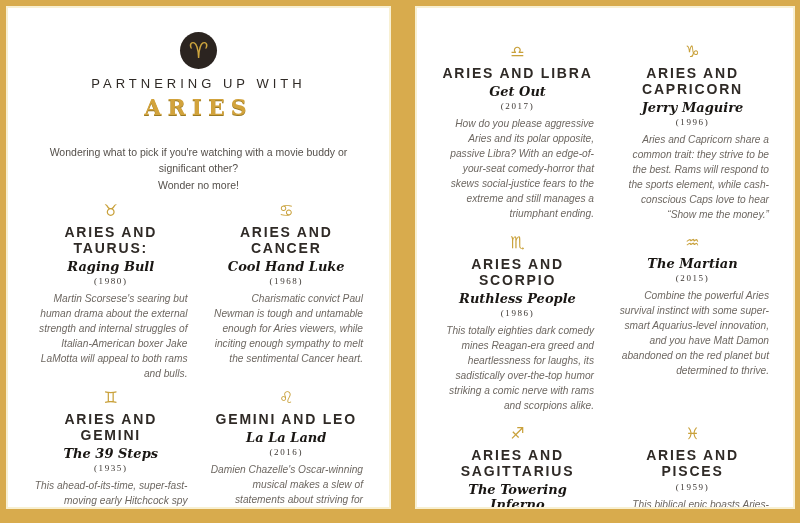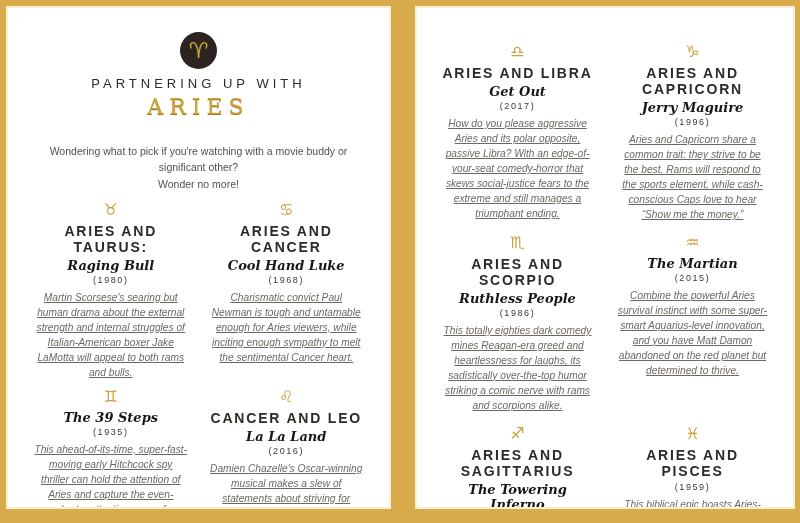--- a/index.html
+++ b/index.html
@@ -22,21 +22,21 @@
     width:37px; height:37px; border-radius:50%;
     background:#2B2420; color:#CDA53E;
     display:inline-flex; align-items:center; justify-content:center;
     font-size:22px; line-height:1; font-family:"DejaVu Sans", sans-serif;
   }
   .kicker {
     margin-top:7px; font-size:13px; font-weight:400; letter-spacing:4px;
     color:#2F2A26;
   }
   .big-title {
-    margin-top:3px; font-size:22px; font-weight:400; letter-spacing:6px;
+    margin-top:3px; font-size:22px; font-weight:700; letter-spacing:6px;
     color:#D2A33C; text-shadow:0 1px 0 #9a7a24;
     font-family:"DejaVu Serif", serif;
   }
   .subtitle {
     margin-top:24px; font-size:10.5px; line-height:1.55; color:#55504B;
   }
 
   
   .grid2 { display:grid; grid-template-columns:1fr 1fr; column-gap:22px; }
   .page-left .grid2 { margin-top:10px; row-gap:8px; }
@@ -49,26 +49,25 @@
   }
   .pair {
     font-size:14px; font-weight:700; letter-spacing:1.8px; color:#2F2A26;
     margin-bottom:3px;
   }
   .movie {
     font-family:"DejaVu Serif", serif; font-style:italic; font-weight:700;
     font-size:13px; color:#191613; margin-bottom:2px;
   }
   .year {
-    font-size:9px; letter-spacing:1.6px; color:#3C3733; margin-bottom:6px;
+    font-size:9px; letter-spacing:1.6px; color:#3C3733; margin-bottom:6px;font-family:Liberation Serif, serif;
   }
   .blurb {
     font-size:10.2px; font-style:italic; line-height:1.47; color:#6E6862;
-    text-align:center;
-    text-decoration:underline;
+    text-align:right;
   }
 </style>
 </head>
 <body>
 
 <div class="spread">
 
   <div class="page page-left">
 
     <div class="header">
@@ -96,28 +95,29 @@
       <section class="entry">
         <div class="glyph">♋</div>
         <h3 class="pair">ARIES AND CANCER</h3>
         <div class="movie">Cool Hand Luke</div>
         <div class="year">(1968)</div>
         <p class="blurb">Charismatic convict Paul Newman is tough and untamable enough for Aries viewers, while inciting enough sympathy to melt the sentimental Cancer heart.</p>
       </section>
 
       <section class="entry">
         <div class="glyph">♊</div>
+        <h3 class="pair">ARIES AND GEMINI</h3>
         <div class="movie">The 39 Steps</div>
         <div class="year">(1935)</div>
         <p class="blurb">This ahead-of-its-time, super-fast-moving early Hitchcock spy thriller can hold the attention of Aries and capture the even-shorter attention span of mercurial Gemini.</p>
       </section>
 
       <section class="entry">
         <div class="glyph">♌</div>
-        <h3 class="pair">CANCER AND LEO</h3>
+        <h3 class="pair">GEMINI AND LEO</h3>
         <div class="movie">La La Land</div>
         <div class="year">(2016)</div>
         <p class="blurb">Damien Chazelle's Oscar-winning musical makes a slew of statements about striving for success in Los Angeles, all coated in a snazzy sing-along style. Ambitious Aries and theatrical Leo will love it.</p>
       </section>
 
     </div>
 
   </div>
 
   <div class="page page-right">

